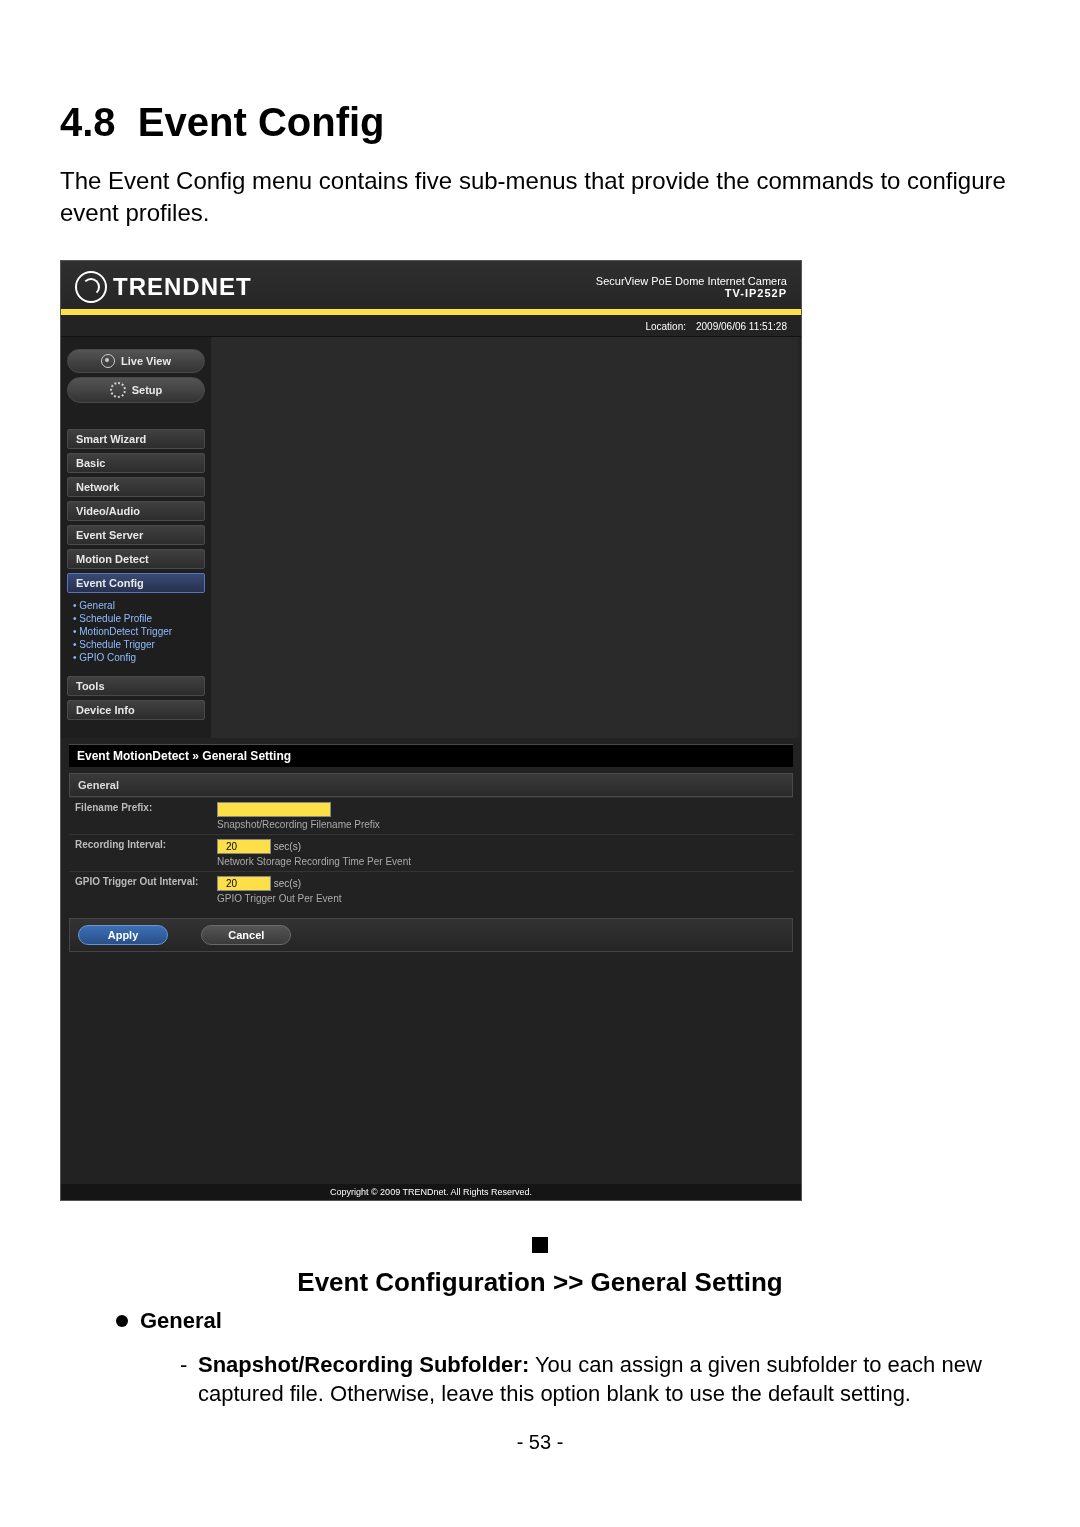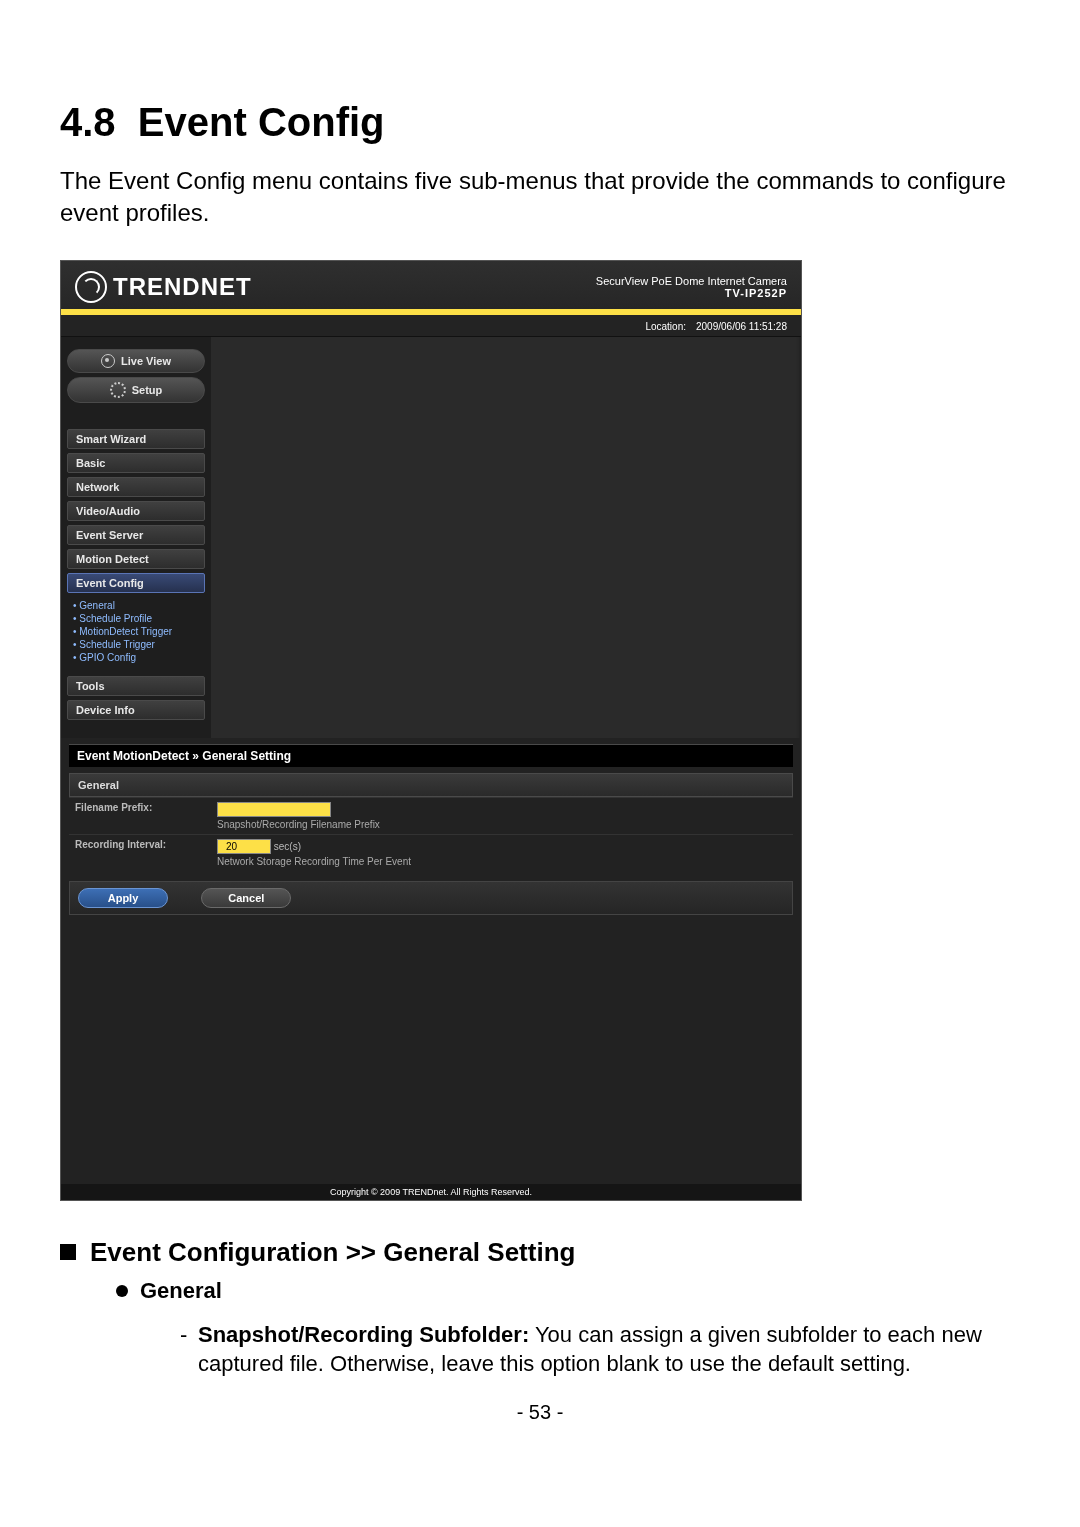--- a/index.html
+++ b/index.html
@@ -216,20 +216,21 @@
   .doc-sub {
     margin-top:36px;
   }
   .doc-sub h2 {
     font-size:26px;
     font-weight:bold;
     margin:0 0 8px 0;
     display:flex;
     align-items:center;
     gap:14px;
+    flex-direction:column;
   }
   .doc-sub h2 .sq { width:16px; height:16px; background:#000; display:inline-block; }
   .doc-sub .h3 {
     font-size:22px;
     font-weight:bold;
     margin:10px 0 16px 56px;
     display:flex;
     align-items:center;
     gap:12px;
   }
@@ -330,20 +331,28 @@
           </td>
         </tr>
         <tr>
           <td class="label">Recording Interval:</td>
           <td>
             <input type="text" size="4" value="20" style="">
             <span>sec(s)</span>
             <div class="hint">Network Storage Recording Time Per Event</div>
           </td>
         </tr>
+        <tr>
+          <td class="label">GPIO Trigger Out Interval:</td>
+          <td>
+            <input type="text" size="4" value="20" style="">
+            <span>sec(s)</span>
+            <div class="hint">GPIO Trigger Out Per Event</div>
+          </td>
+        </tr>
       </tbody>
         </table>
 
       <div class="btn-row">
         <span class="btn btn-apply">Apply</span>
         <span class="btn btn-cancel">Cancel</span>
       </div>
     </div>
   </div>
   <div class="copyright">Copyright © 2009 TRENDnet. All Rights Reserved.</div>

